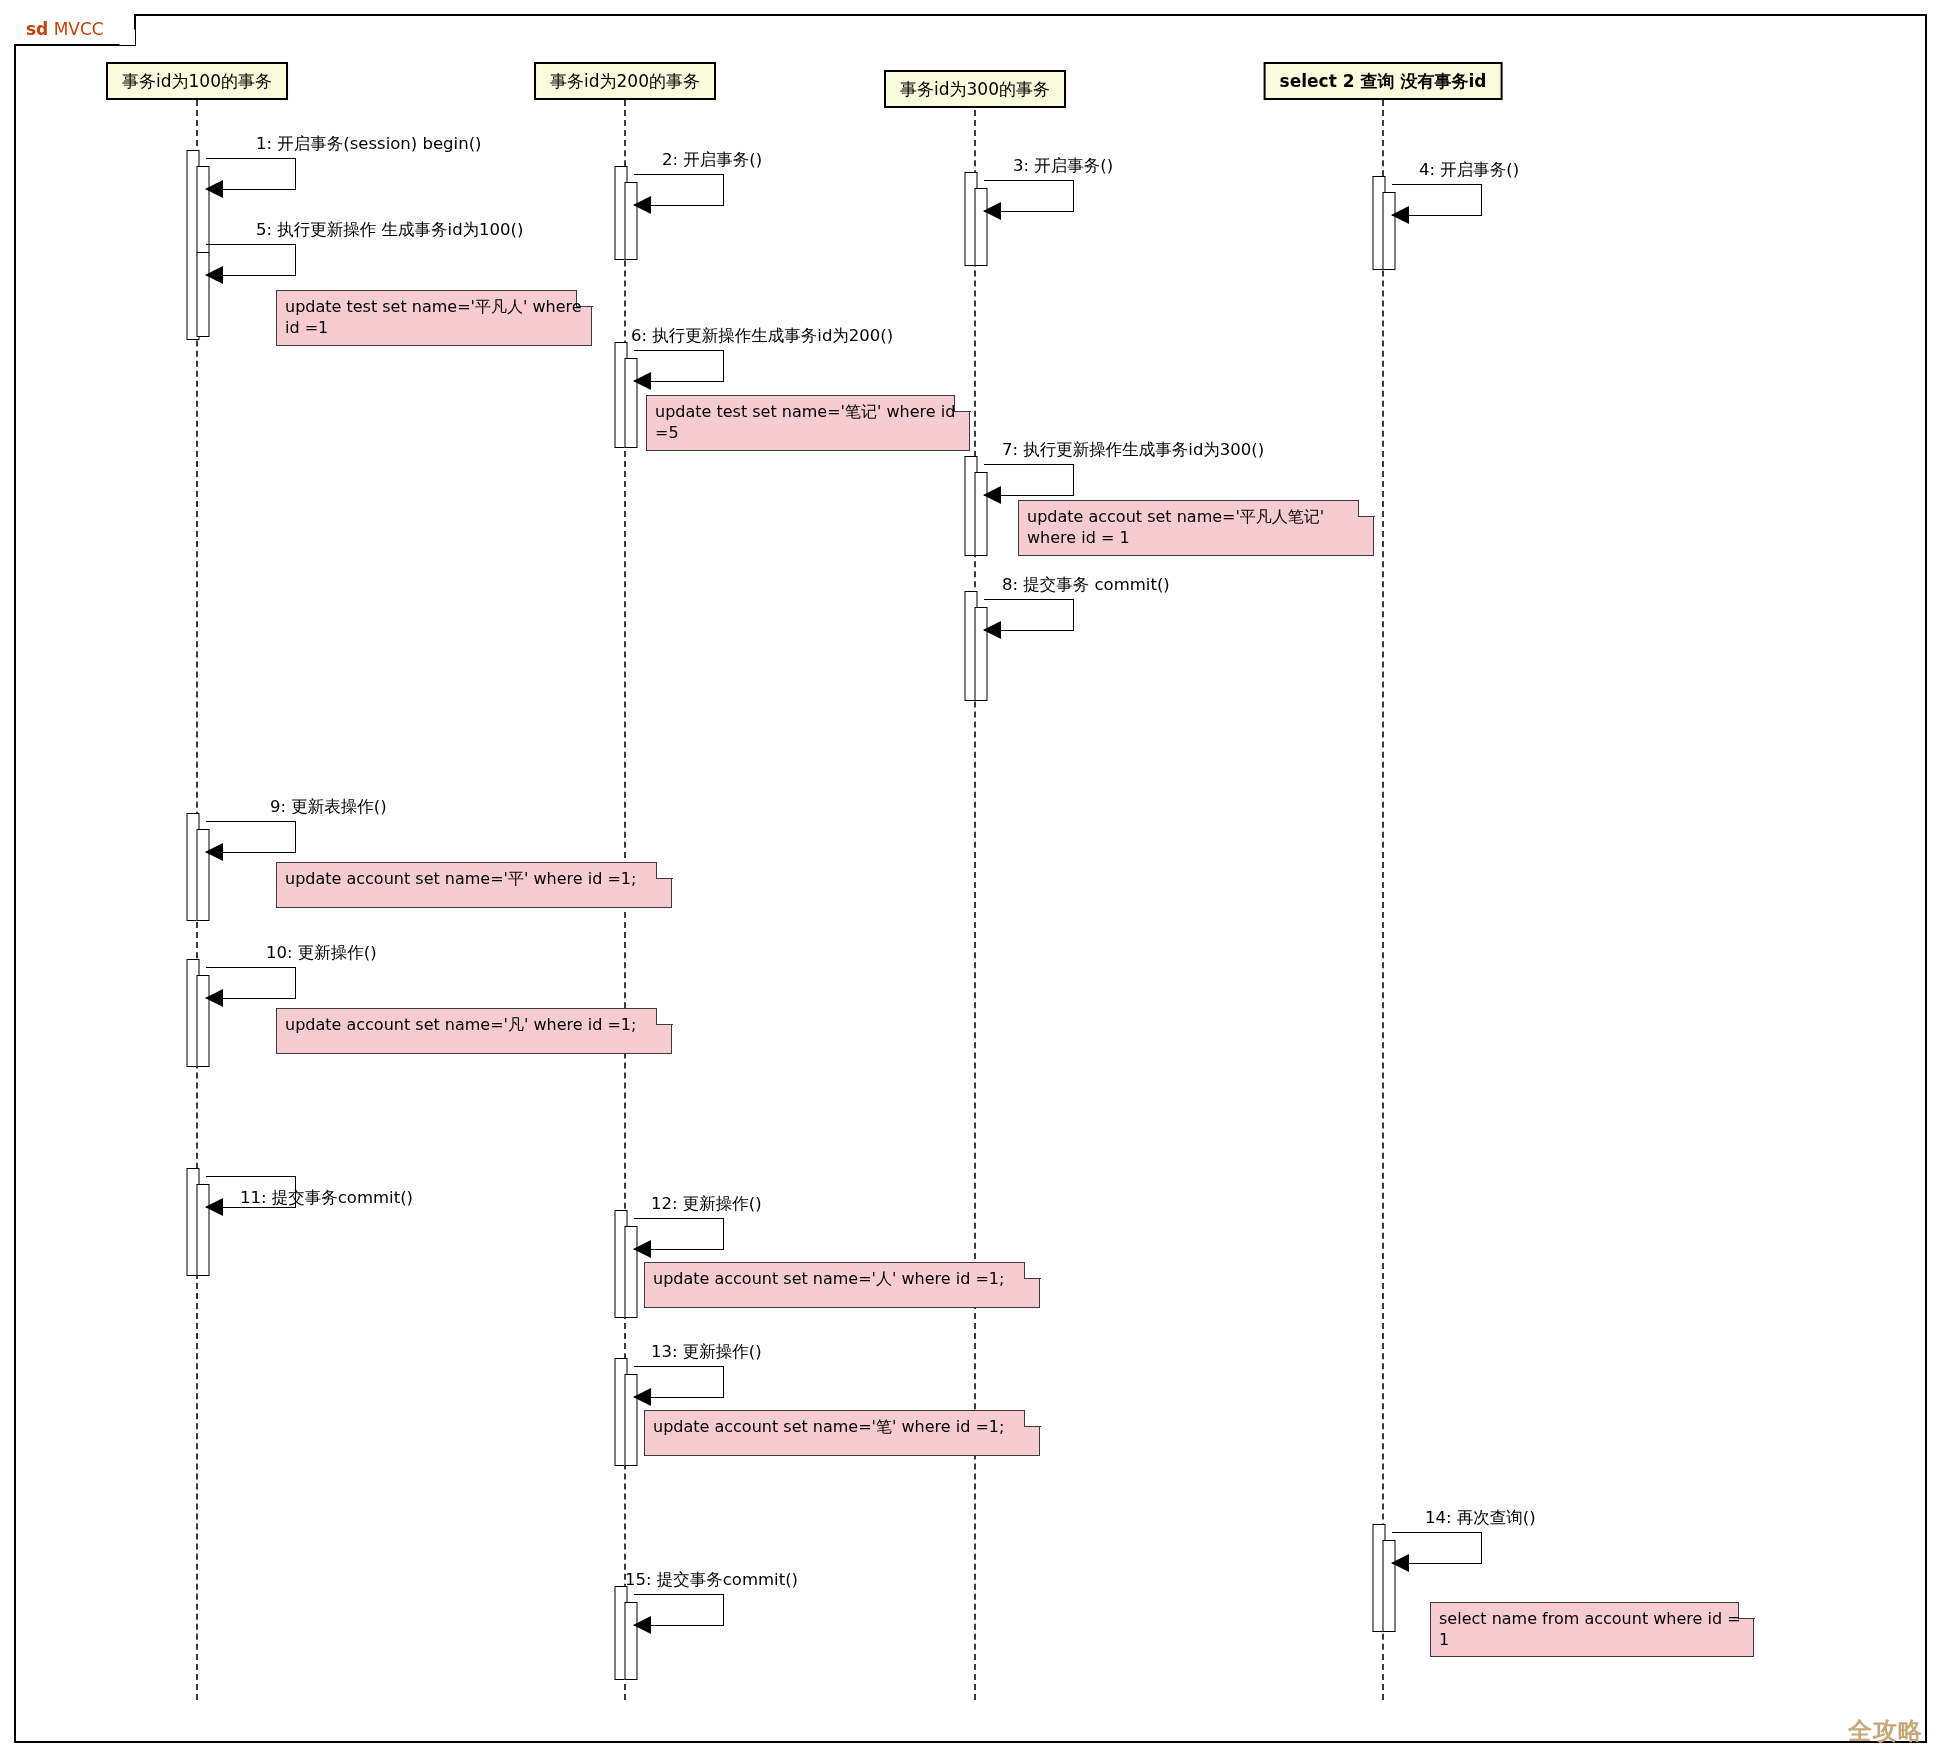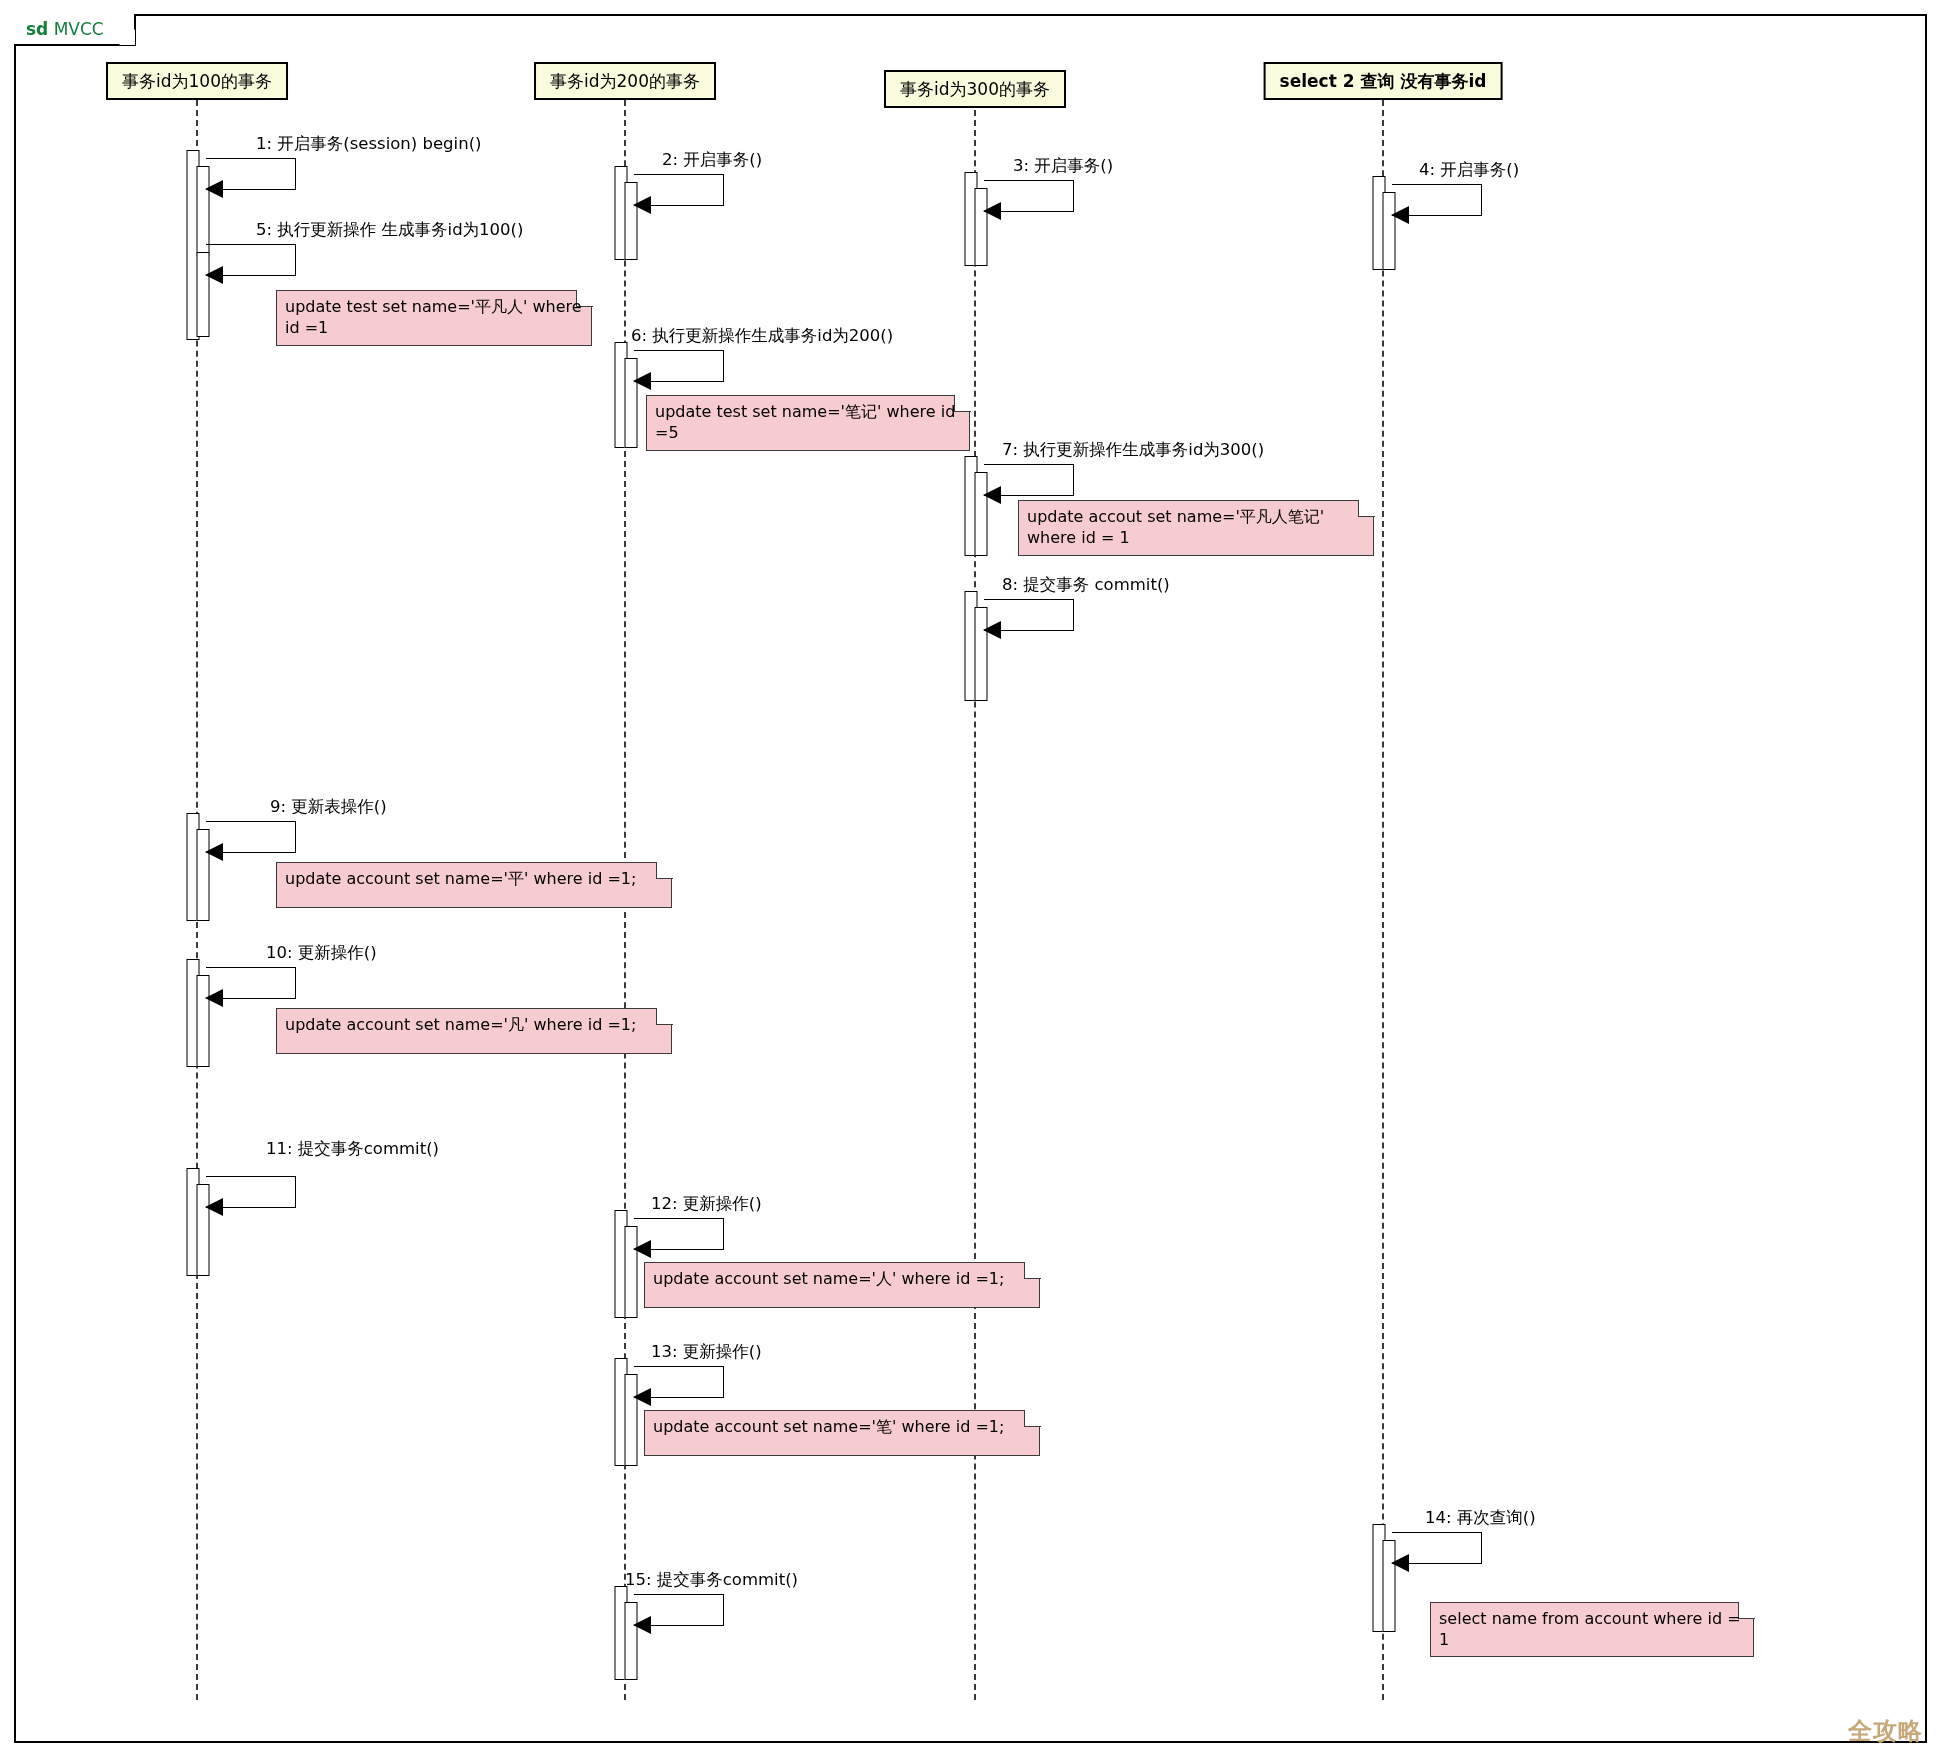--- a/index.html
+++ b/index.html
@@ -28,21 +28,21 @@
     position: absolute;
     left: 14px; top: 14px;
     height: 32px;
     padding: 4px 30px 20px 12px;
     background: #ffffff;
     border-right: 2px solid #000;
     border-bottom: 2px solid #000;
     font-size: 17px;
     line-height: 22px;
     white-space: nowrap;
-    color: #15803d;
+    color: #c2410c;
   }
   #frame-tab .kw { font-weight: bold; }
   #frame-tab .clip {
     position: absolute;
     right: -1px; bottom: -1px;
     width: 0; height: 0;
     border-left: 16px solid transparent;
     border-bottom: 16px solid #ffffff;
   }
 
@@ -221,21 +221,21 @@
         <div class="arrowhead"></div>
       </div>
       <div class="msg-label" style="left: 270px; top: 797px;">9: 更新表操作()</div>
       <div class="selfcall" style="left: 206px; top: 821px; width: 90px;">
         <div class="arrowhead"></div>
       </div>
       <div class="msg-label" style="left: 266px; top: 943px;">10: 更新操作()</div>
       <div class="selfcall" style="left: 206px; top: 967px; width: 90px;">
         <div class="arrowhead"></div>
       </div>
-      <div class="msg-label" style="left: 240px; top: 1139px; margin-left: 26px;">11: 提交事务commit()</div>
+      <div class="msg-label" style="left: 240px; top: 1188px;">11: 提交事务commit()</div>
       <div class="selfcall" style="left: 206px; top: 1176px; width: 90px;">
         <div class="arrowhead"></div>
       </div>
       <div class="msg-label" style="left: 651px; top: 1194px;">12: 更新操作()</div>
       <div class="selfcall" style="left: 634px; top: 1218px; width: 90px;">
         <div class="arrowhead"></div>
       </div>
       <div class="msg-label" style="left: 651px; top: 1342px;">13: 更新操作()</div>
       <div class="selfcall" style="left: 634px; top: 1366px; width: 90px;">
         <div class="arrowhead"></div>

